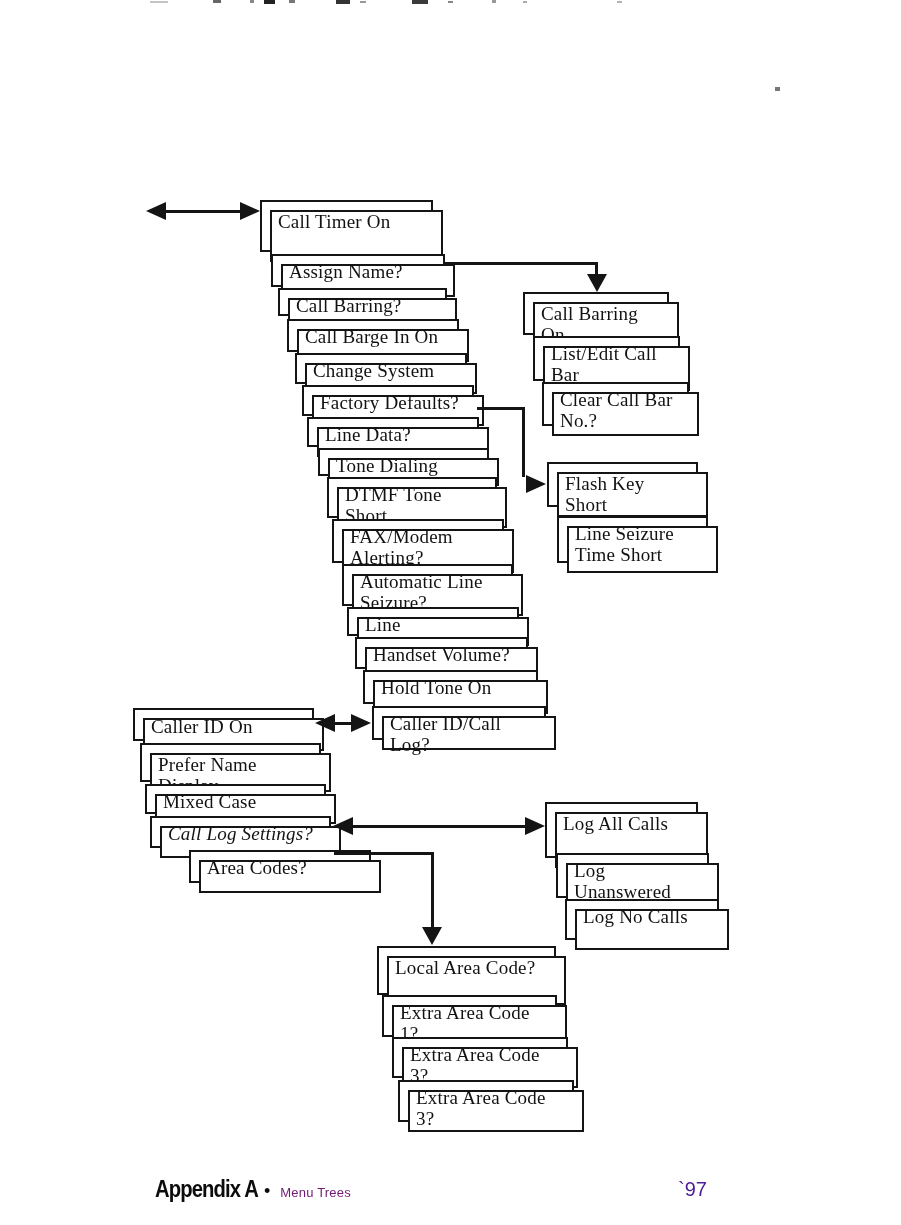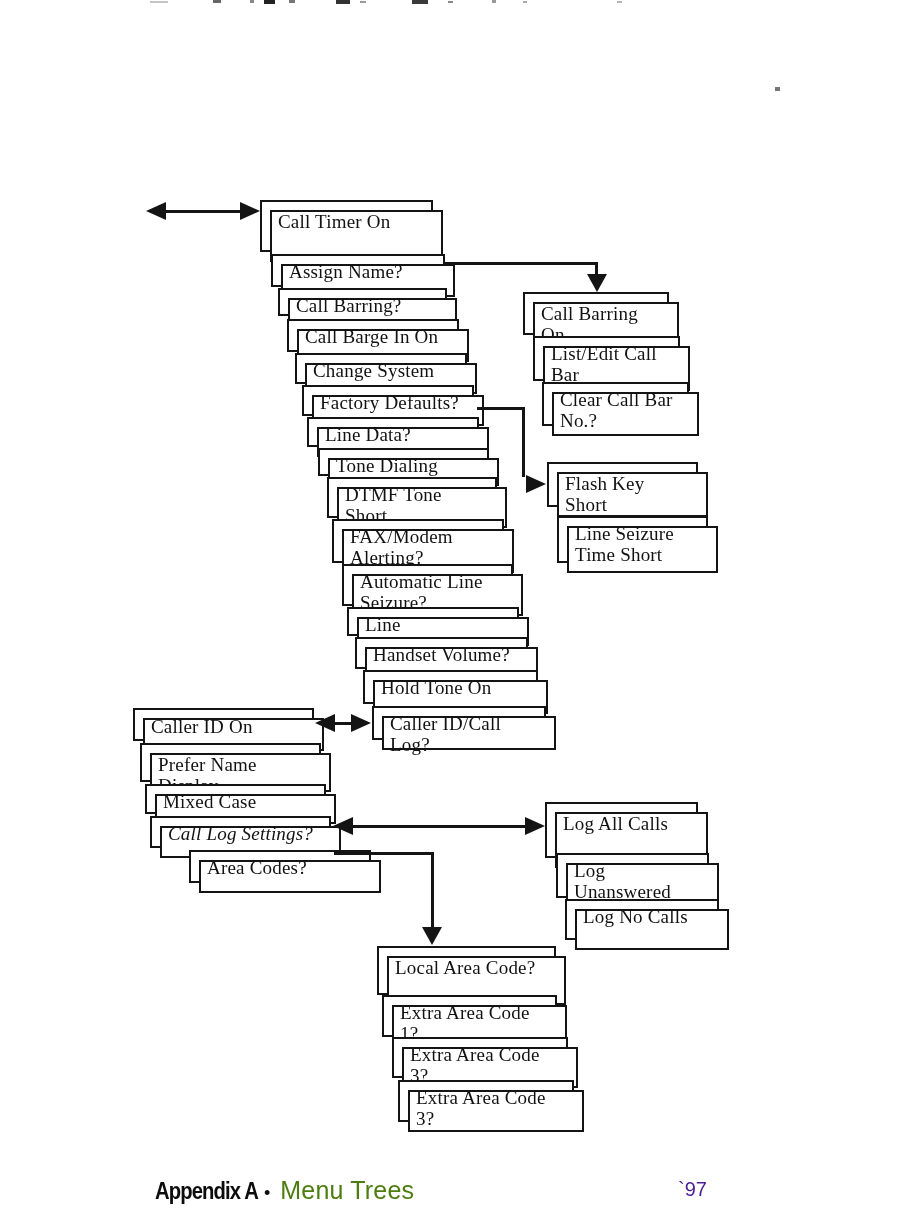--- a/index.html
+++ b/index.html
@@ -46,21 +46,21 @@
   .tri-d{border-left:10px solid transparent;border-right:10px solid transparent;border-top:18px solid #141414;}
   
   .footer{position:absolute;left:155px;top:1176px;display:flex;align-items:baseline;z-index:5;}
   .footer .appendix{
     font-family:"Liberation Sans","DejaVu Sans",sans-serif;
     font-weight:800;font-size:23px;letter-spacing:-1px;
     transform:scaleX(0.88);transform-origin:left center;
     color:#0c0c0c;
   }
   .footer .bullet{font-family:"Liberation Sans",sans-serif;font-size:18px;margin:0 10px 0 -8px;color:#0c0c0c;}
-  .footer .section{font-family:"Liberation Sans","DejaVu Sans",sans-serif;font-size:25px;font-weight:400;color:#4d7c0f;letter-spacing:0.2px;}
+  .footer .section{font-family:"Liberation Sans","DejaVu Sans",sans-serif;font-size:13px;font-weight:400;color:#701a75;letter-spacing:0.2px;}
   .pagenum{
     position:absolute;left:678px;top:1178px;
     font-family:"Liberation Sans",sans-serif;
     font-size:20px;color:#4c1d95;z-index:5;
   }
   
   .speck{position:absolute;z-index:3;}
 </style>
 </head>
 <body>

